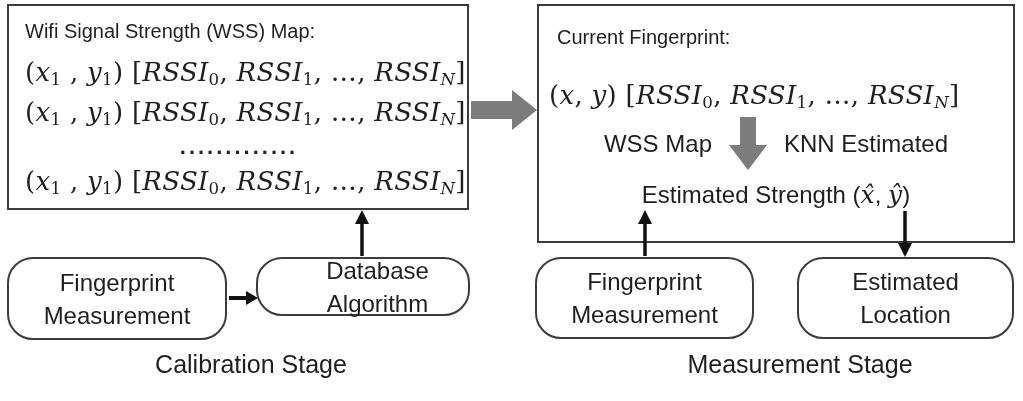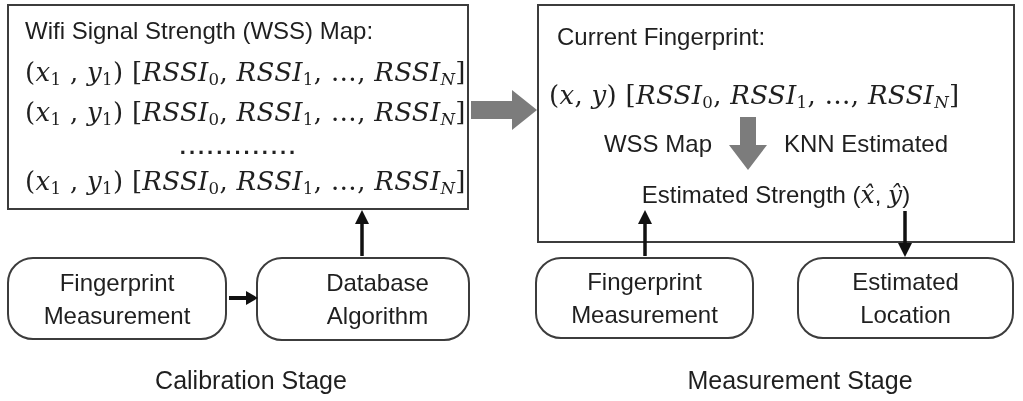--- a/index.html
+++ b/index.html
@@ -16,21 +16,21 @@
     border:2px solid #3c3c3c;
     background:#ffffff;
     box-sizing:border-box;
   }
   
   #wss-map-box{left:7px;top:4px;width:462px;height:206px;
     display:flex;flex-direction:column;justify-content:space-between;
     padding:8px 14px 10px 16px;}
   #current-fp-box{left:537px;top:4px;width:478px;height:239px;
     display:flex;flex-direction:column;padding:6px 10px;}
-  .box-title{font-size:24px;line-height:34px;}
+  .box-title{font-size:20px;line-height:34px;}
   .math{
     font-family:"DejaVu Serif","Liberation Serif",serif;
     font-size:26px;line-height:34px;letter-spacing:0.3px;
     white-space:nowrap;
   }
   .math .it{font-style:italic;}
   .math sub{font-size:64%;line-height:0;vertical-align:-0.25em;}
   .math sub.it{font-style:italic;}
   .dots-row{
     text-align:center;font-size:22px;font-weight:700;
@@ -50,26 +50,26 @@
   #estimated-line .mathv{
     font-family:"DejaVu Serif","Liberation Serif",serif;
     font-style:italic;font-size:25px;
   }
   
   .small-box{
     display:flex;flex-direction:column;align-items:center;justify-content:center;
     font-size:24px;line-height:33px;text-align:center;border-radius:26px;
   }
   #fp-cal-box{left:7px;top:257px;width:220px;height:83px;}
-  #db-box{left:256px;top:257px;width:214px;height:84px;padding-left:29px;}
+  #db-box{left:256px;top:257px;width:214px;height:59px;padding-left:29px;}
   #fp-meas-box{left:535px;top:257px;width:219px;height:82px;}
   #est-box{left:797px;top:257px;width:217px;height:82px;}
   
   .stage-caption{
-    position:absolute;top:366px;width:462px;
+    position:absolute;top:350px;width:462px;
     text-align:center;font-size:25px;
   }
   #calibration-caption{left:20px;}
   #measurement-caption{left:569px;}
   
   #arrow-layer{position:absolute;left:0;top:0;width:1023px;height:401px;pointer-events:none;}
 </style>
 </head>
 <body>
 

